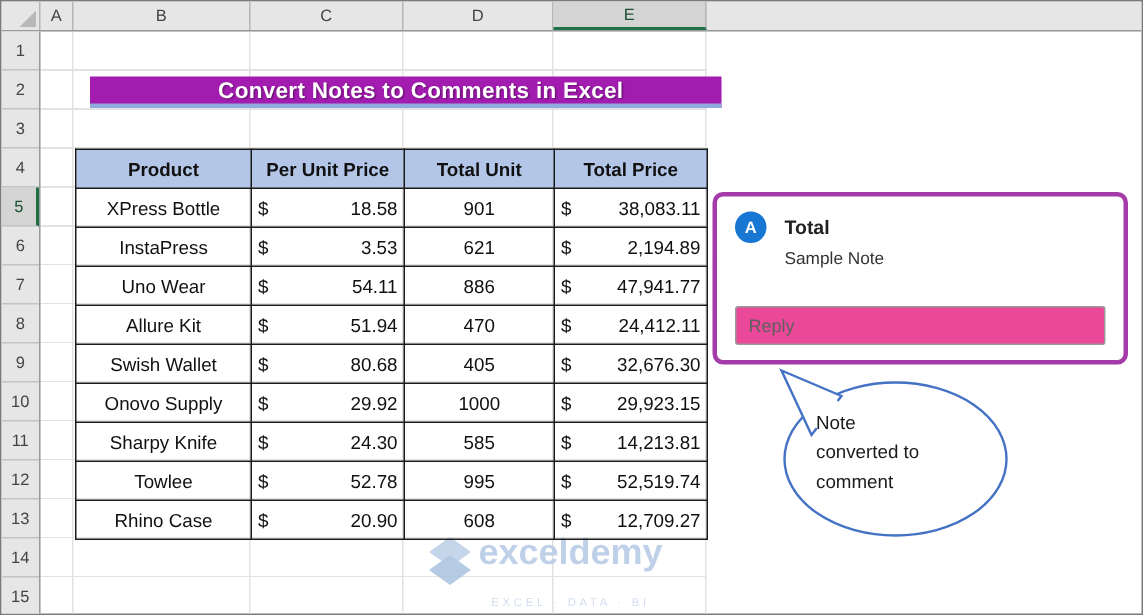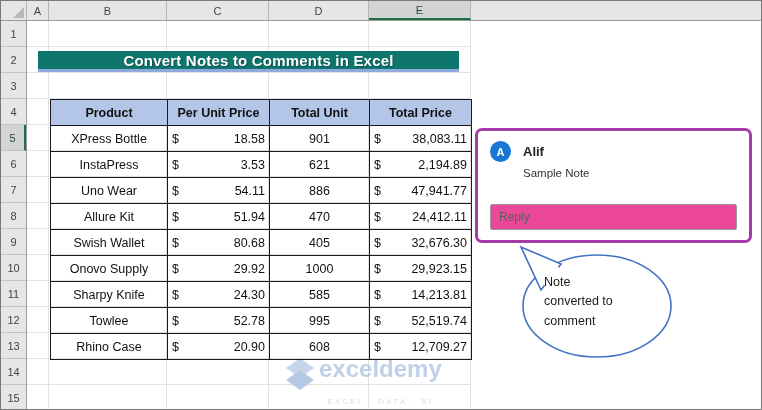--- a/index.html
+++ b/index.html
@@ -34,22 +34,22 @@
   }
   .rowcell.selected { background:#d4d4d4; border-right:2px solid #1e7145; color:#1a4f32; }
   
   #gridarea {
     position:absolute; left:26px; top:20px; width:444px; height:390px;
     background-image:repeating-linear-gradient(to bottom, transparent 0px, transparent 25px, #e2e2e2 25px, #e2e2e2 26px);
   }
   .vline { position:absolute; top:0; bottom:0; width:1px; background:#e2e2e2; }
   
   #banner {
-    position:absolute; left:37px; top:50px; width:421px; height:21px;
-    background:#0f766e; border-bottom:3px solid #8faadc;
+    position:absolute; left:59px; top:50px; width:421px; height:21px;
+    background:#a21caf; border-bottom:3px solid #8faadc;
     display:flex; align-items:center; justify-content:center;
     color:#fff; font-weight:bold; font-size:15px; letter-spacing:.2px;
     text-shadow:1px 1px 1px rgba(0,0,0,.35);
     padding-left:20px;
   }
   
   #watermark {
     position:absolute; left:284px; top:356px; width:195px; height:42px;
     display:flex; align-items:flex-start; opacity:.85; pointer-events:none;
   }
@@ -310,21 +310,21 @@
               <span>12,709.27</span>
             </div>
           </td>
     </tr>
   </tbody>
     </table>
 
   <div id="comment">
     <div id="comment-head">
       <div id="avatar">A</div>
-      <div id="author">Alif</div>
+      <div id="author">Total</div>
     </div>
     <div id="notetext">Sample Note</div>
     <input id="reply" type="text" placeholder="Reply" style="">
   </div>
 
   <div id="callout">
     <svg width="182" height="126" viewBox="0 0 182 126">
       <ellipse cx="93" cy="63" rx="74" ry="51" fill="#fff" stroke="#4472c4" stroke-width="1.6"></ellipse>
       <path d="M57 21 L17 4 L37 47 Z" fill="#fff" stroke="#4472c4" stroke-width="1.6"></path>
       <path d="M54 24 L40 42" stroke="#fff" stroke-width="5"></path>

